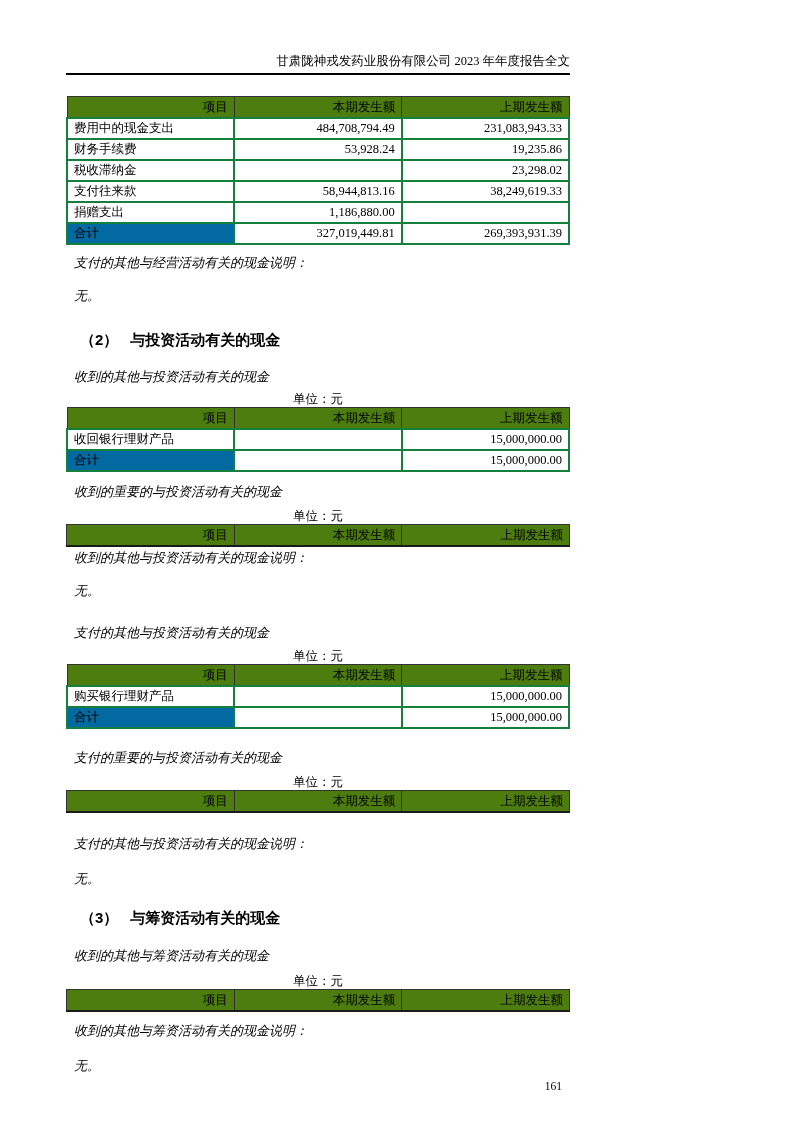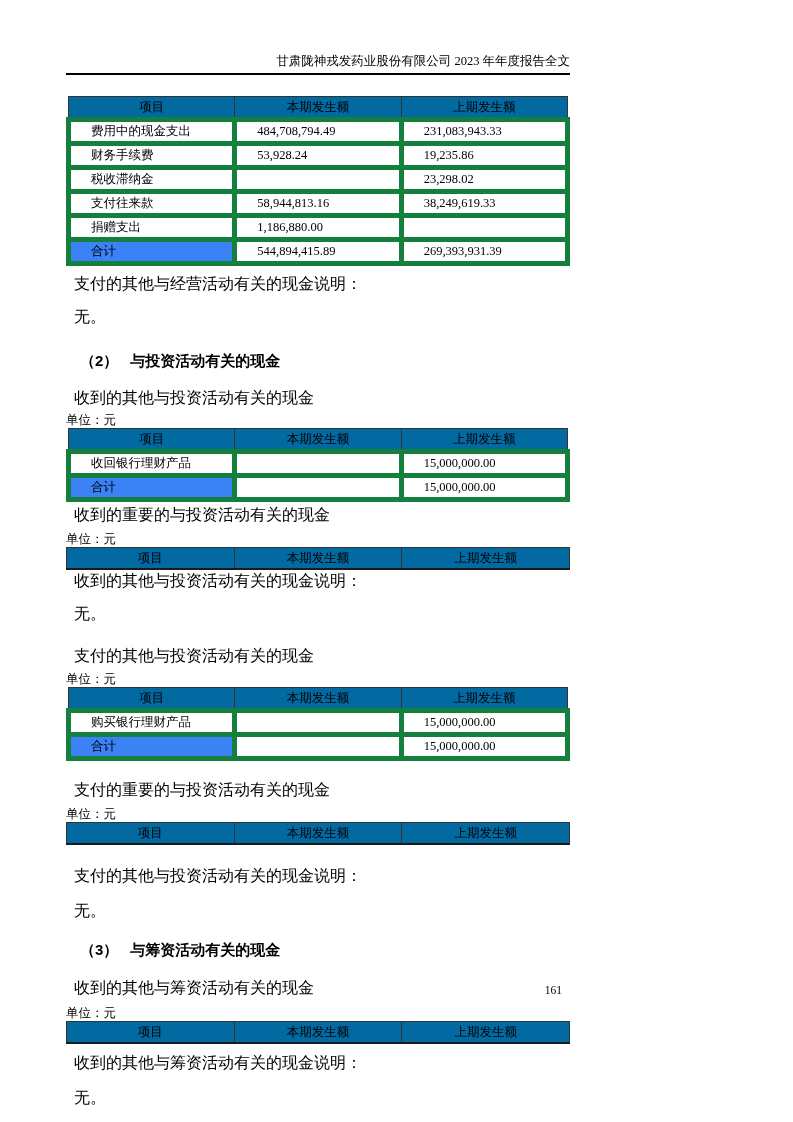--- a/index.html
+++ b/index.html
@@ -23,68 +23,69 @@
     text-align:right;
     white-space:nowrap;
   }
   .header-rule{
     margin-top:4px;
     height:0;
     border:none;
     border-top:2px solid #000;
   }
   .para{
-    font-size:16px;
+    font-size:13px;
     line-height:14px;
     margin:0 0 0 8px;
+    font-style:italic;
   }
   .heading{
     font-size:15px;
     line-height:18px;
     font-weight:bold;
     font-family:Liberation Sans, sans-serif;
     margin:0 0 0 14px;
   }
   .heading .h-num{margin-right:12px;}
   .unit{
     font-size:12.5px;
     line-height:14px;
-    text-align:left;
+    text-align:center;
     margin:0;
   }
   table.fin-table{
     width:100%;
     border-collapse:collapse;
     table-layout:fixed;
     font-size:12.5px;
     border:1px solid #333;
     border-bottom:2px solid #1a1a1a;
   }
   table.fin-table th{
-    background:#0369a1;
+    background:#4d7c0f;
     font-weight:normal;
-    text-align:center;
+    text-align:right;
     height:20px;
     padding:0 6px;
     border:1px solid #333;
     overflow:hidden;
   }
   table.fin-table td{
     height:16px;
-    padding:1px 20px;
-    border:5px solid #15803d;
+    padding:1px 6px;
+    border:2px solid #15803d;
     overflow:hidden;
     white-space:nowrap;
   }
   td.cell-item{text-align:left;}
-  td.cell-num{}
-  td.total-label{background:#3b82f6;}
+  td.cell-num{text-align:right;}
+  td.total-label{background:#0369a1;}
   .page-number{
     position:absolute;
-    top:984px;
+    top:1080px;
     right:74px;
     font-size:11.5px;
     line-height:13px;
   }
 </style>
 </head>
 <body>
 
 <div class="page">
 
@@ -120,21 +121,21 @@
         <td class="cell-num">58,944,813.16</td>
         <td class="cell-num">38,249,619.33</td>
       </tr>
       <tr>
         <td class="cell-item">捐赠支出</td>
         <td class="cell-num">1,186,880.00</td>
         <td class="cell-num"></td>
       </tr>
       <tr>
         <td class="cell-item total-label">合计</td>
-        <td class="cell-num">544,894,415.89</td>
+        <td class="cell-num">327,019,449.81</td>
         <td class="cell-num">269,393,931.39</td>
       </tr>
     </tbody>
   </table>
 
   <p class="para" style="margin-top:11px">支付的其他与经营活动有关的现金说明：</p>
   <p class="para" style="margin-top:19px">无。</p>
 
   <p class="heading" style="margin-top:28px"><span class="h-num">（2）</span><span>与投资活动有关的现金</span></p>
 
@@ -156,21 +157,21 @@
         <td class="cell-num">15,000,000.00</td>
       </tr>
       <tr>
         <td class="cell-item total-label">合计</td>
         <td class="cell-num"></td>
         <td class="cell-num">15,000,000.00</td>
       </tr>
     </tbody>
   </table>
 
-  <p class="para" style="margin-top:6px">收到的重要的与投资活动有关的现金</p>
+  <p class="para" style="margin-top:13px">收到的重要的与投资活动有关的现金</p>
   <p class="unit" style="margin-top:10px">单位：元</p>
 
   <table class="fin-table" style="margin-top:1px">
     <thead>
       <tr>
         <th>项目</th>
         <th>本期发生额</th>
         <th>上期发生额</th>
       </tr>
     </thead>

